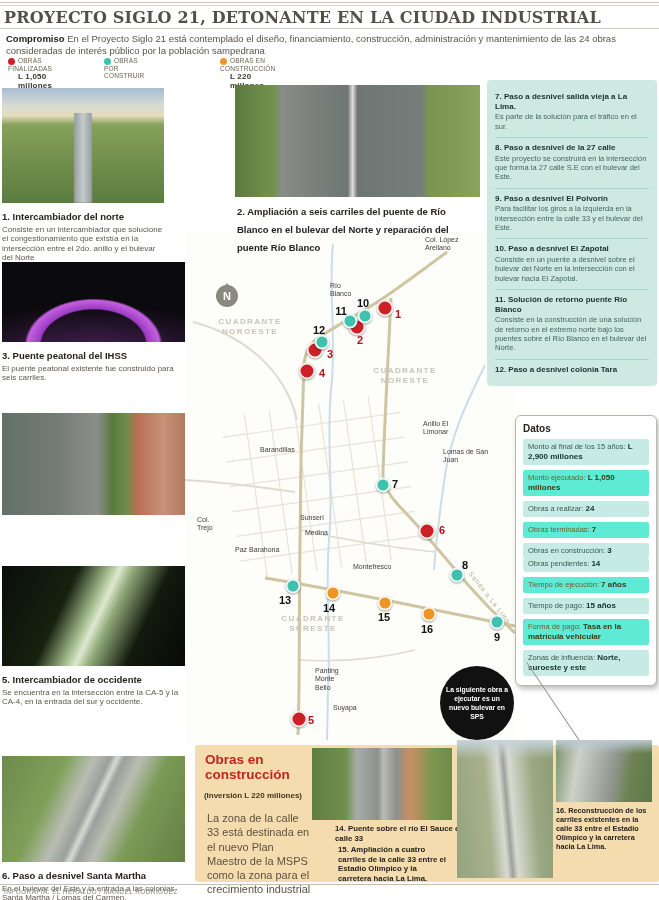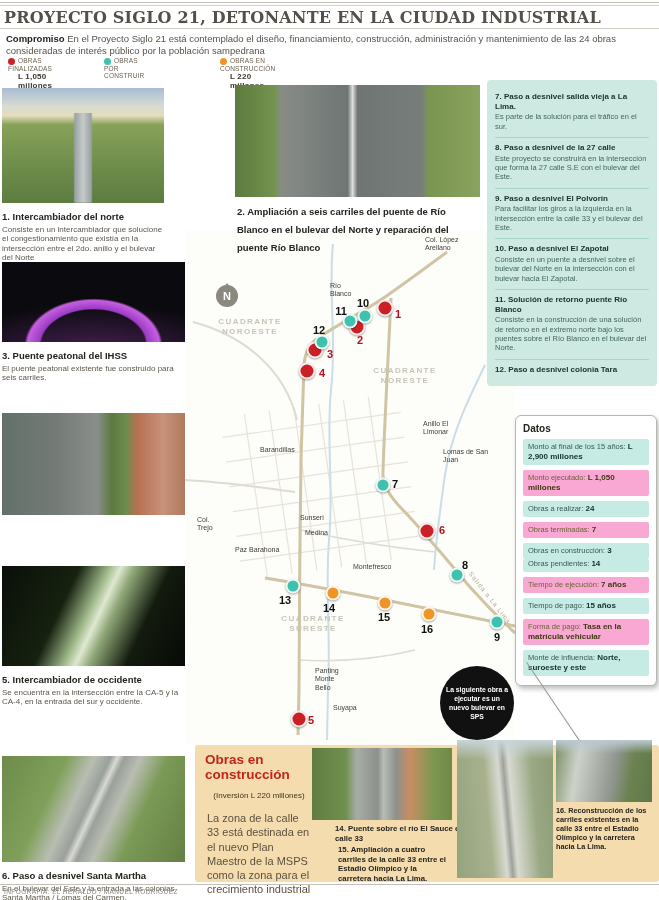--- a/index.html
+++ b/index.html
@@ -50,31 +50,31 @@
   #teal-list{left:487px;top:80px;width:170px;background:#cde9e2;border-radius:4px;padding:7px 8px 6px 8px;box-sizing:border-box;}
   .titem{padding:5px 0 6px 0;}
   .titem + .titem{border-top:1px solid #a9d6cc;}
   .tt{font-weight:bold;font-size:8px;line-height:1.2;color:#17322c;}
   .tb{font-size:7.5px;line-height:1.25;color:#44685f;margin-top:1px;}
   
   #datos{left:515px;top:415px;width:142px;background:#fff;border:1px solid #b9b6ae;border-radius:6px;box-shadow:2px 3px 5px rgba(0,0,0,.25);padding:7px 7px 9px 7px;box-sizing:border-box;}
   .datos-title{font-weight:bold;font-size:10px;color:#26231d;margin-bottom:2px;}
   .drow{margin-top:5px;padding:3px 5px;font-size:7.5px;line-height:1.25;color:#3c5a52;border-radius:2px;}
   .drow.teal{background:#c6ebe4;}
-  .drow.yellow{background:#f9a8d4;color:#6b6430;}
+  .drow.yellow{background:#5eead4;color:#6b6430;}
   .drow.nogap{margin-top:0;padding-top:0;}
   .drow b{color:#14322b;font-size:8px;}
   .drow.yellow b{color:#3f3a10;}
   
   #callout{left:440px;top:666px;width:74px;height:74px;border-radius:50%;background:#111;color:#fff;font-size:6.8px;font-weight:bold;text-align:center;display:flex;align-items:center;justify-content:center;padding:6px;box-sizing:border-box;line-height:1.35;}
   #connector{left:527px;top:662px;width:115px;height:1px;background:#9a978f;transform:rotate(56deg);transform-origin:0 0;}
   
   #panel{left:195px;top:745px;width:464px;height:137px;background:#f4dcae;border-radius:3px;}
   .panel-title{position:absolute;left:10px;top:8px;width:120px;font-weight:bold;font-size:13.5px;line-height:1.1;color:#c0261c;}
-  .panel-invest{position:absolute;left:12px;top:46px;width:104px;font-weight:normal;font-size:8px;line-height:1.25;color:#40351f;text-align:center;}
+  .panel-invest{position:absolute;left:3px;top:46px;width:104px;font-weight:bold;font-size:8px;line-height:1.25;color:#40351f;text-align:right;}
   .panel-body{position:absolute;left:12px;top:66px;width:104px;font-size:11px;line-height:1.3;color:#5c5140;}
   .panel-cap{position:absolute;font-weight:bold;font-size:7.8px;line-height:1.25;color:#26231e;}
   
   #footer-rule{left:0;top:884px;width:659px;height:1px;background:#c4c0b8;}
   #footer{left:4px;top:888px;font-size:6.5px;color:#8a867c;letter-spacing:.4px;}
 </style>
 </head>
 <body>
 
 <div class="abs rule1"></div>
@@ -335,21 +335,21 @@
         <span>Tiempo de pago:</span>
         <b>15 años</b>
       </div>
 
       <div class="drow yellow">
         <span>Forma de pago:</span>
         <b>Tasa en la matrícula vehicular</b>
       </div>
 
       <div class="drow teal">
-        <span>Monte de influencia:</span>
+        <span>Zonas de influencia:</span>
         <b>Norte, suroeste y este</b>
       </div>
     </div>
 </div>
 
 <div id="connector" class="abs"></div>
 <div id="callout" class="abs">La siguiente obra a ejecutar es un nuevo bulevar en SPS</div>
 
 <div id="panel" class="abs">
   <div class="panel-title">Obras en construcción</div>

